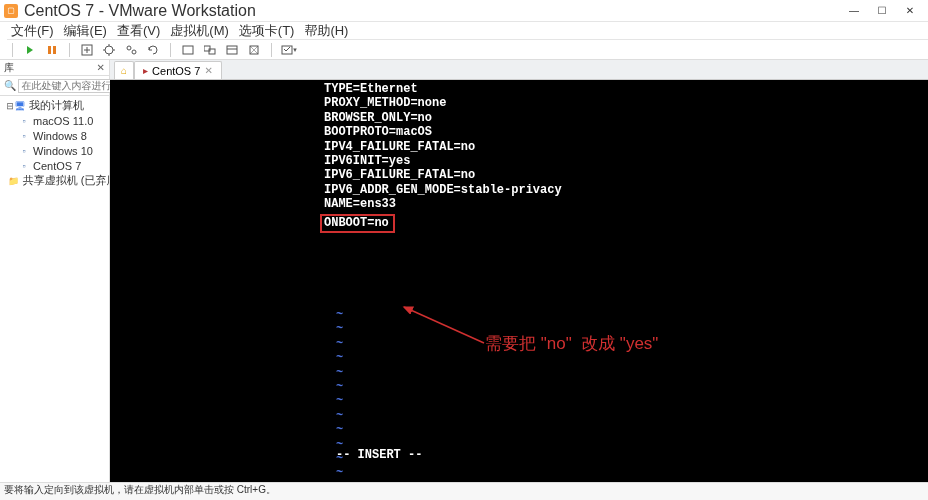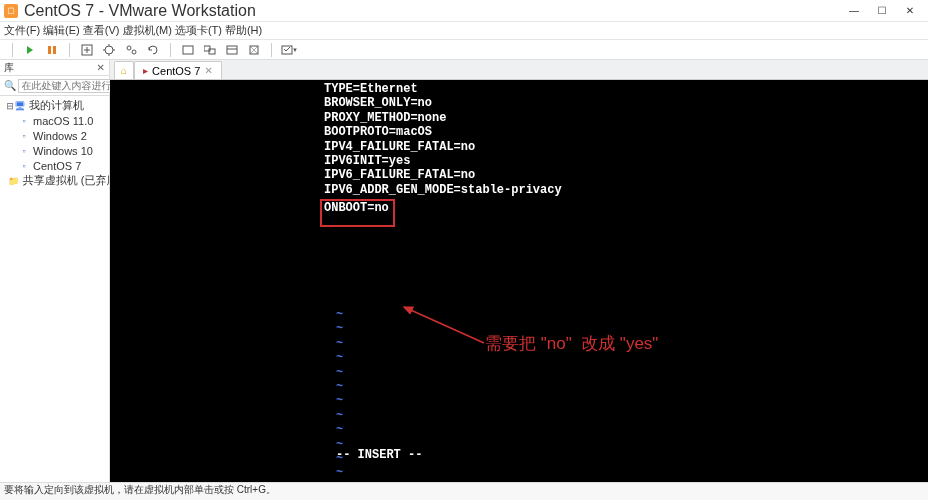--- a/index.html
+++ b/index.html
@@ -2,21 +2,21 @@
 <html><head>
 <meta charset="utf-8">
 <style>
 * { margin: 0; padding: 0; box-sizing: border-box; }
 body { font-family: "Microsoft YaHei", "Segoe UI", Tahoma, sans-serif; font-size: 11px; background: #fff; width: 928px; height: 500px; overflow: hidden; position: relative; }
 .titlebar { height: 22px; background: #fff; border-bottom: 1px solid #e5e5e5; display: flex; align-items: center; padding: 0 4px; }
 .titlebar .app-icon { width: 14px; height: 14px; background: #f89939; border-radius: 2px; margin-right: 6px; display: inline-flex; align-items: center; justify-content: center; color: #fff; font-size: 8px; }
 .titlebar .title { flex: 1; color: #333; font-size: 16px; }
 .titlebar .win-controls { display: flex; gap: 0; }
 .titlebar .win-controls span { width: 28px; height: 20px; display: flex; align-items: center; justify-content: center; color: #333; font-size: 10px; }
-.menubar { height: 18px; display: flex; align-items: center; padding: 0 4px; gap: 3px; color: #333; font-size: 11px; border-bottom: 1px solid #e5e5e5; }
+.menubar { height: 18px; display: flex; align-items: center; padding: 0 4px; gap: 10px; color: #333; font-size: 13px; border-bottom: 1px solid #e5e5e5; margin-left: 7px; }
 .menubar span { white-space: nowrap; }
 .toolbar { height: 20px; display: flex; align-items: center; padding: 0 8px; gap: 4px; border-bottom: 1px solid #ddd; }
 .toolbar .sep { width: 1px; height: 14px; background: #ccc; margin: 0 4px; }
 .toolbar .btn { width: 18px; height: 16px; display: flex; align-items: center; justify-content: center; color: #555; }
 .toolbar .btn svg { width: 12px; height: 12px; }
 .toolbar .pause { color: #e67e22; }
 .main { display: flex; height: calc(100% - 22px - 18px - 20px - 18px); }
 .sidebar { width: 110px; background: #fff; border-right: 1px solid #ddd; display: flex; flex-direction: column; }
 .sidebar-header { height: 16px; display: flex; align-items: center; padding: 0 4px; border-bottom: 1px solid #ddd; color: #333; }
 .sidebar-header .title { flex: 1; font-size: 10px; }
@@ -34,21 +34,21 @@
 .tree .ico.shared { color: #e0a100; }
 .content { flex: 1; display: flex; flex-direction: column; background: #fff; }
 .tabstrip { height: 20px; display: flex; align-items: flex-end; background: #eef0f2; border-bottom: 1px solid #ccc; padding-left: 4px; }
 .tab { height: 18px; background: #fff; border: 1px solid #ccc; border-bottom: none; padding: 0 8px; display: flex; align-items: center; gap: 4px; font-size: 11px; border-radius: 2px 2px 0 0; }
 .tab .home { color: #e0a100; font-size: 10px; }
 .tab .vmico { color: #b53434; font-size: 10px; }
 .tab .x { color: #999; font-size: 10px; }
 .terminal { flex: 1; background: #000; color: #fff; font-family: "Courier New", Consolas, monospace; font-size: 12px; line-height: 1.2; position: relative; overflow: hidden; }
 .terminal .content-area { position: absolute; left: 214px; top: 2px; }
 .terminal .line { white-space: pre; font-weight: bold; }
-.terminal .onboot { display: inline-block; border: 2px solid #d03030; padding: 0 4px 9px 2px; margin-left: -4px; }
+.terminal .onboot { display: inline-block; border: 2px solid #d03030; padding: 0 4px 1px 2px; margin-left: -4px; }
 .terminal .tilde-col { position: absolute; left: 226px; top: 228px; }
 .terminal .tilde { color: #4a6fd8; font-weight: bold; line-height: 14.4px; }
 .terminal .insert-line { position: absolute; left: 226px; bottom: 20px; font-weight: bold; }
 .terminal .annotation-arrow { position: absolute; left: 288px; top: 223px; pointer-events: none; }
 .terminal .annotation-text { position: absolute; left: 375px; top: 254px; color: #d03030; font-family: "Microsoft YaHei", sans-serif; font-size: 17px; font-weight: normal; white-space: pre; }
 .statusbar { height: 30px; border-top: 1px solid #ddd; background: #f7f7f7; display: flex; align-items: flex-start; padding: 0 4px; font-size: 10px; color: #333; }
 </style>
 </head>
 <body>
 
@@ -160,21 +160,21 @@
         <span class="toggle">⊟</span>
         <span class="ico comp">🖥</span>
         <span>我的计算机</span>
       </div>
       <div class="item l1">
         <span class="ico vm">▫</span>
         <span>macOS 11.0</span>
       </div>
       <div class="item l1">
         <span class="ico vm">▫</span>
-        <span>Windows 2</span>
+        <span>Windows 8</span>
       </div>
       <div class="item l1">
         <span class="ico vm">▫</span>
         <span>Windows 10</span>
       </div>
       <div class="item l1">
         <span class="ico vm">▫</span>
         <span>CentOS 7</span>
       </div>
       <div class="item">
@@ -193,27 +193,28 @@
       <div class="tab">
         <span class="vmico">▸</span>
         <span>CentOS 7</span>
         <span class="x">✕</span>
       </div>
     </div>
 
     <div class="terminal">
       <div class="content-area">
         <div class="line">TYPE=Ethernet</div>
+        <div class="line">PROXY_METHOD=none</div>
         <div class="line">BROWSER_ONLY=no</div>
-        <div class="line">PROXY_METHOD=none</div>
         <div class="line">BOOTPROTO=macOS</div>
         <div class="line">IPV4_FAILURE_FATAL=no</div>
         <div class="line">IPV6INIT=yes</div>
         <div class="line">IPV6_FAILURE_FATAL=no</div>
         <div class="line">IPV6_ADDR_GEN_MODE=stable-privacy</div>
+        <div class="line">NAME=ens33</div>
         <div class="line" style="margin-top:2px;"><span class="onboot">ONBOOT=no</span></div>
       </div>
       <div class="tilde-col" id="tilde-col">
           <div class="tilde">~</div>
           <div class="tilde">~</div>
           <div class="tilde">~</div>
           <div class="tilde">~</div>
           <div class="tilde">~</div>
           <div class="tilde">~</div>
           <div class="tilde">~</div>

